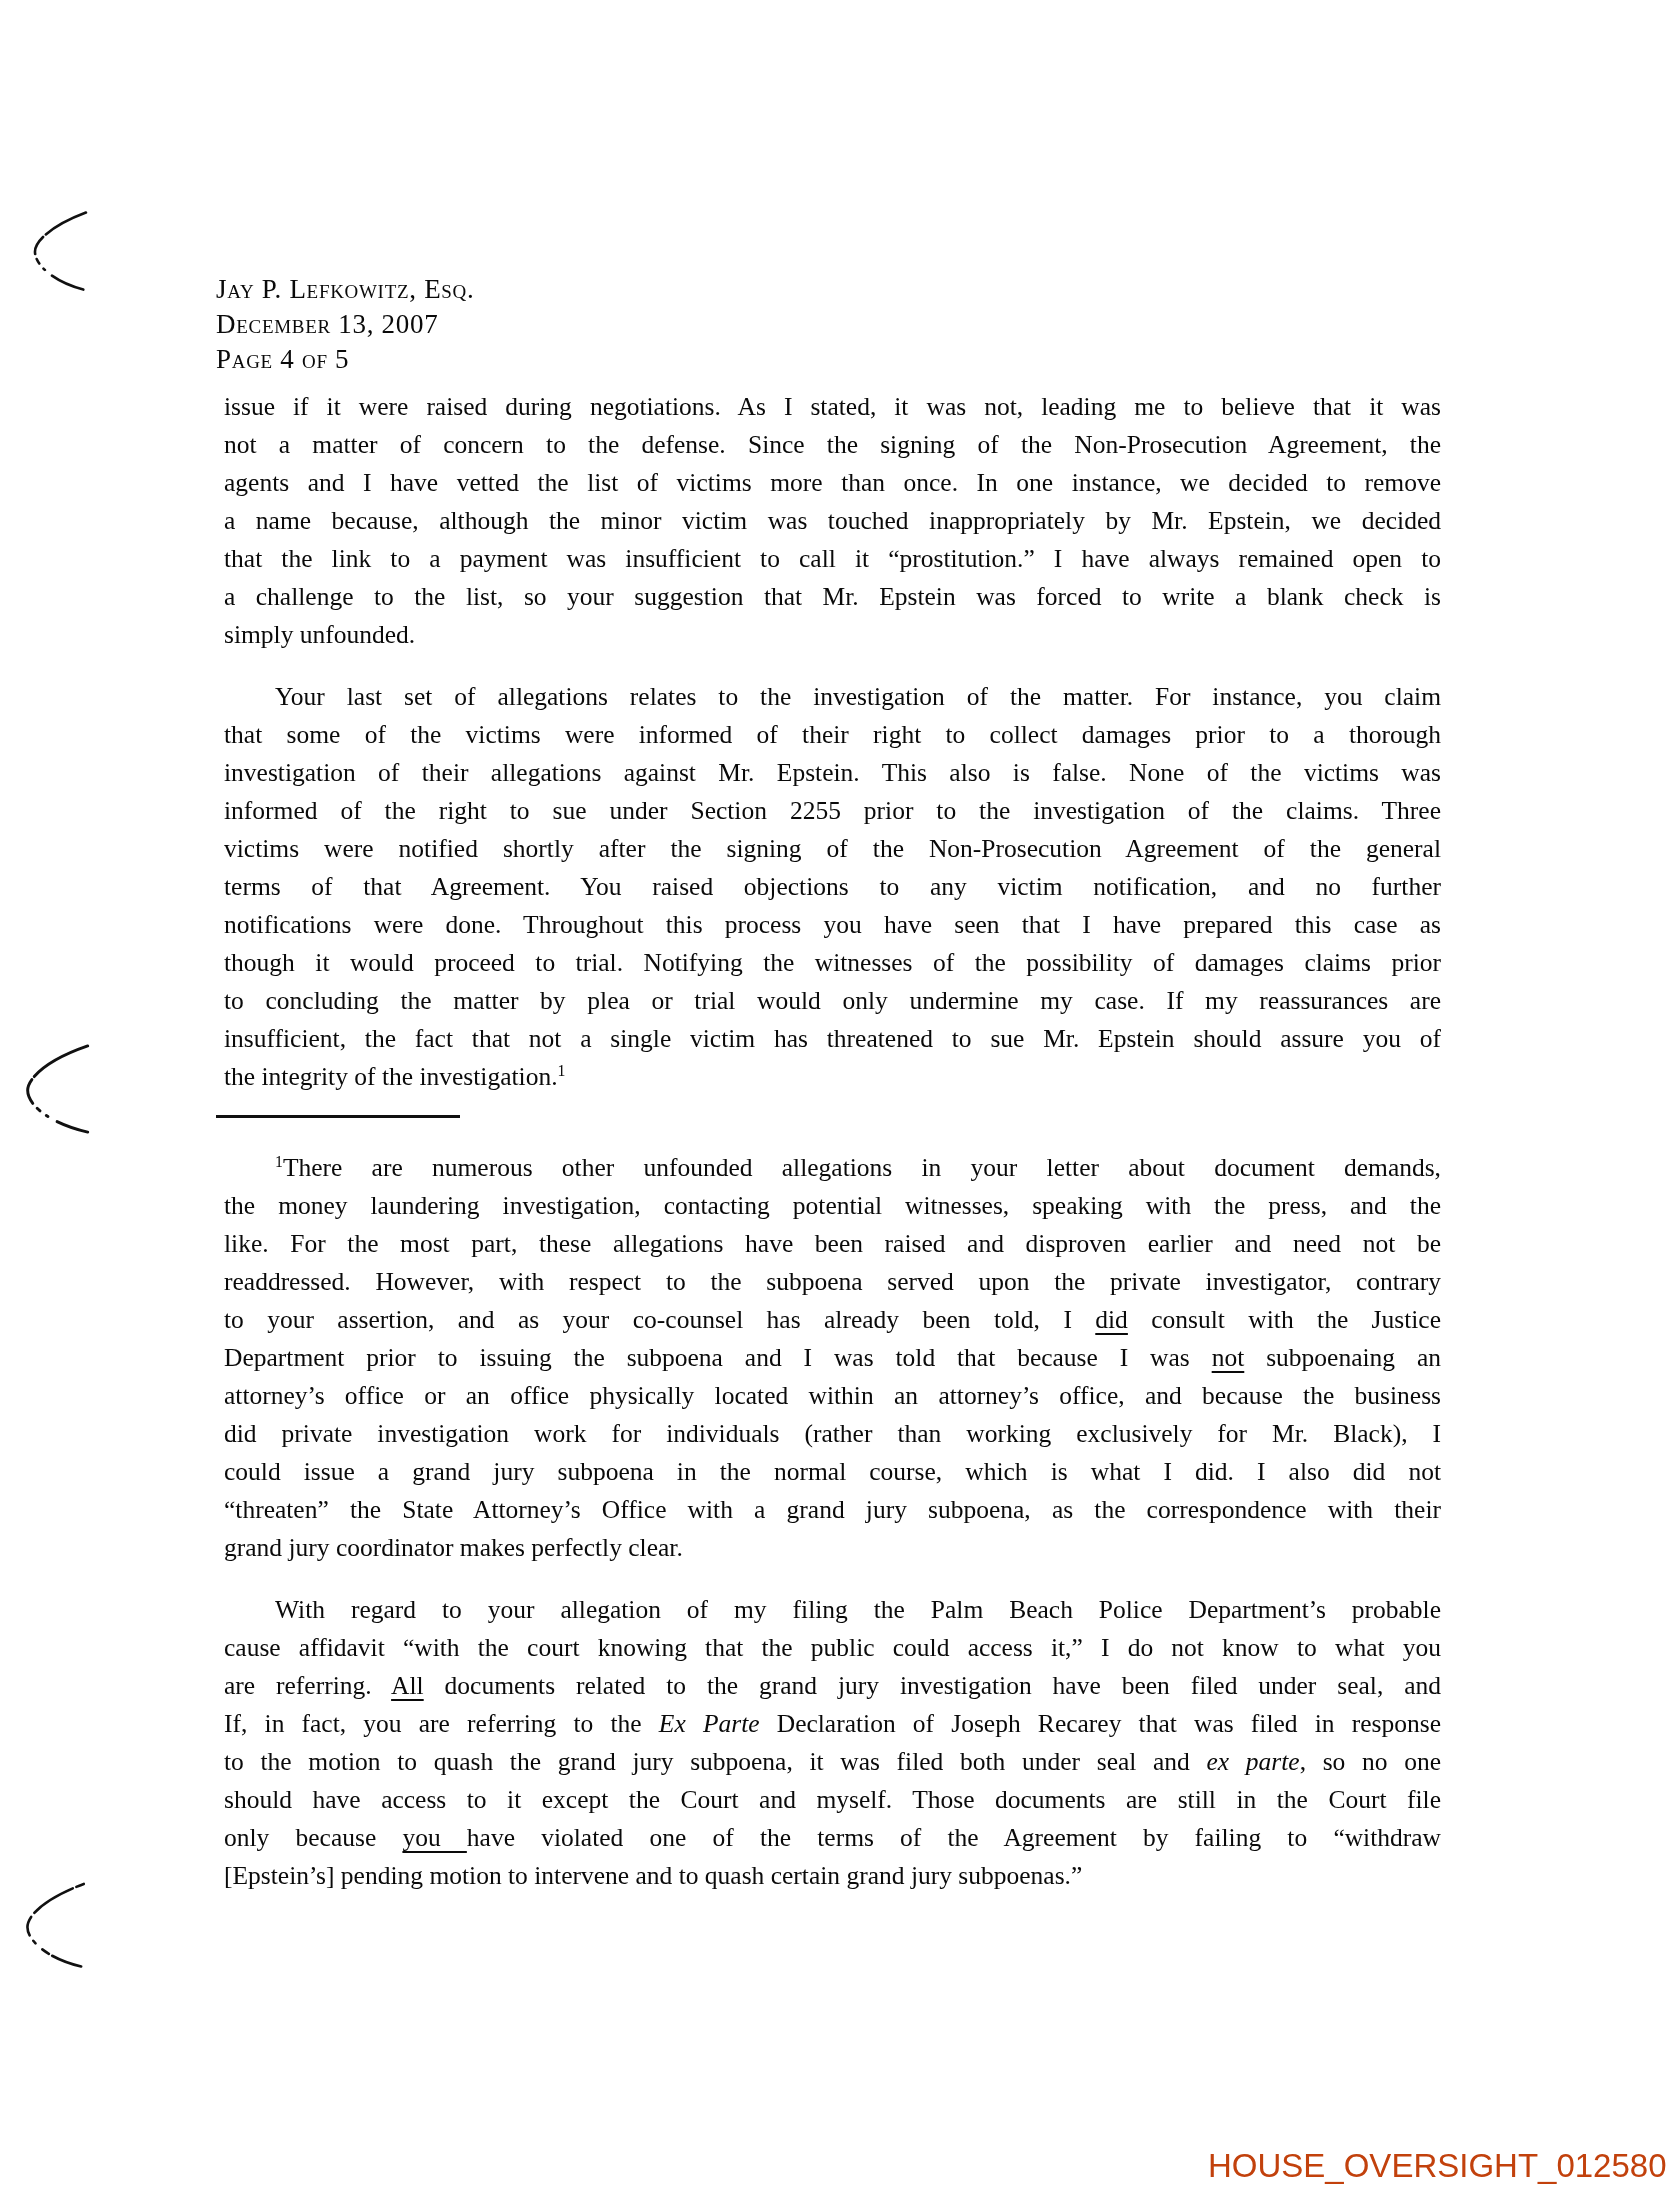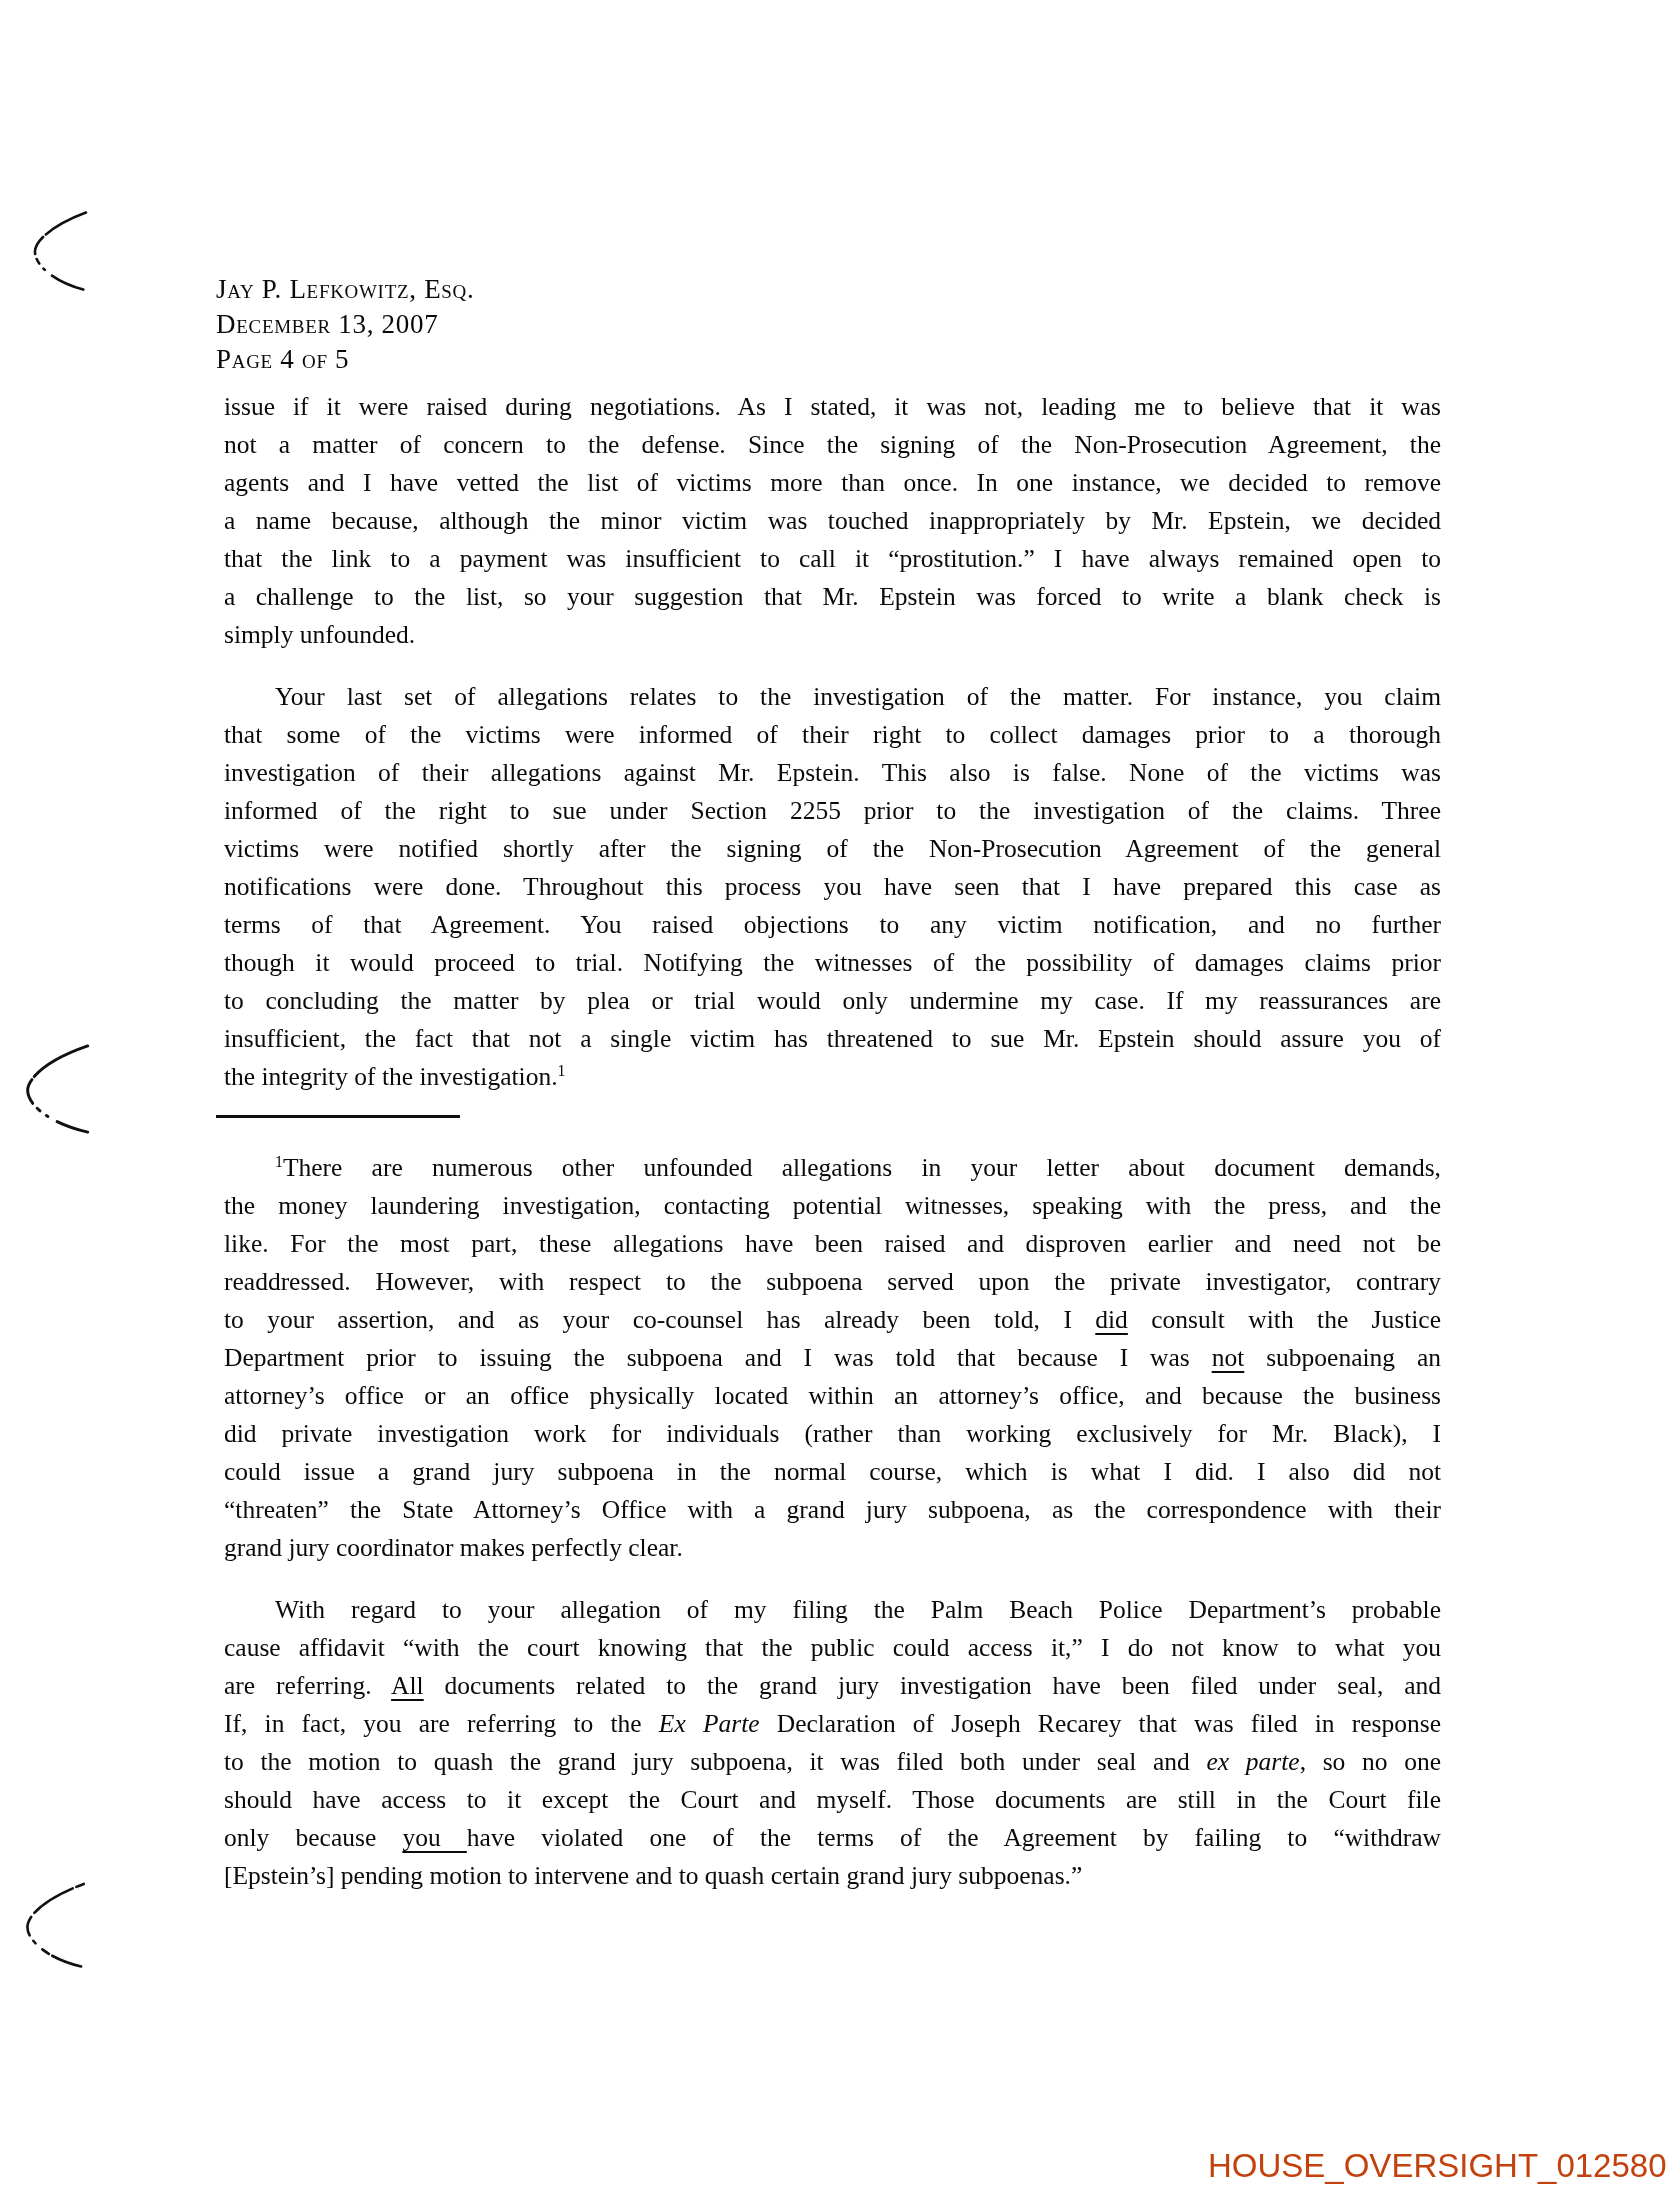--- a/index.html
+++ b/index.html
@@ -99,22 +99,22 @@
         <div class="line">that the link to a payment was insufficient to call it “prostitution.”  I have always remained open to</div>
         <div class="line">a challenge to the list, so your suggestion that Mr. Epstein was forced to write a blank check is</div>
         <div class="line last">simply unfounded.</div>
       </div>
       <div class="para indent">
         <div class="line">Your last set of allegations relates to the investigation of the matter.  For instance, you claim</div>
         <div class="line">that some of the victims were informed of their right to collect damages prior to a thorough</div>
         <div class="line">investigation of their allegations against Mr. Epstein.  This also is false.  None of the victims was</div>
         <div class="line">informed of the right to sue under Section 2255 prior to the investigation of the claims.  Three</div>
         <div class="line">victims were notified shortly after the signing of the Non-Prosecution Agreement of the general</div>
+        <div class="line">terms of that Agreement.  You raised objections to any victim notification, and no further</div>
         <div class="line">notifications were done.  Throughout this process you have seen that I have prepared this case as</div>
-        <div class="line">terms of that Agreement.  You raised objections to any victim notification, and no further</div>
         <div class="line">though it would proceed to trial.  Notifying the witnesses of the possibility of damages claims prior</div>
         <div class="line">to concluding the matter by plea or trial would only undermine my case.  If my reassurances are</div>
         <div class="line">insufficient, the fact that not a single victim has threatened to sue Mr. Epstein should assure you of</div>
         <div class="line last">the integrity of the investigation.<span class="sup">1</span></div>
       </div>
       <div class="footnote-rule"></div>
       <div class="para indent">
         <div class="line"><span class="sup">1</span>There are numerous other unfounded allegations in your letter about document demands,</div>
         <div class="line">the money laundering investigation, contacting potential witnesses, speaking with the press, and the</div>
         <div class="line">like.  For the most part, these allegations have been raised and disproven earlier and need not be</div>

